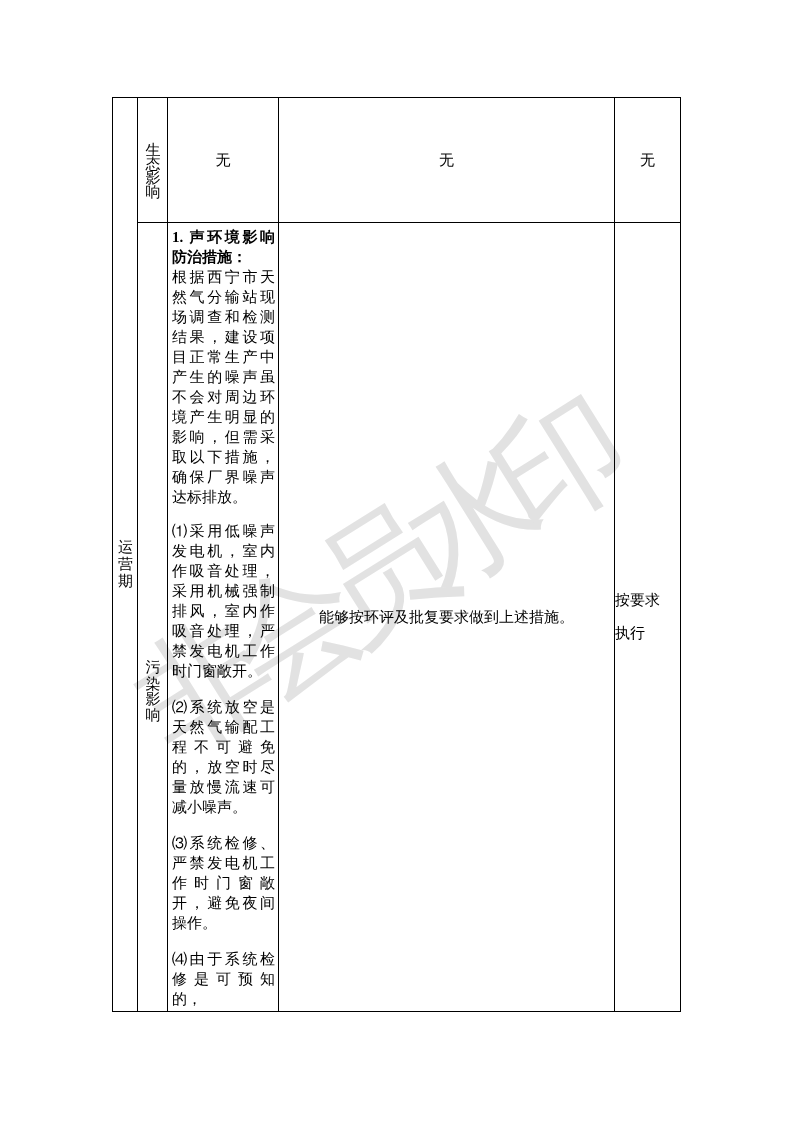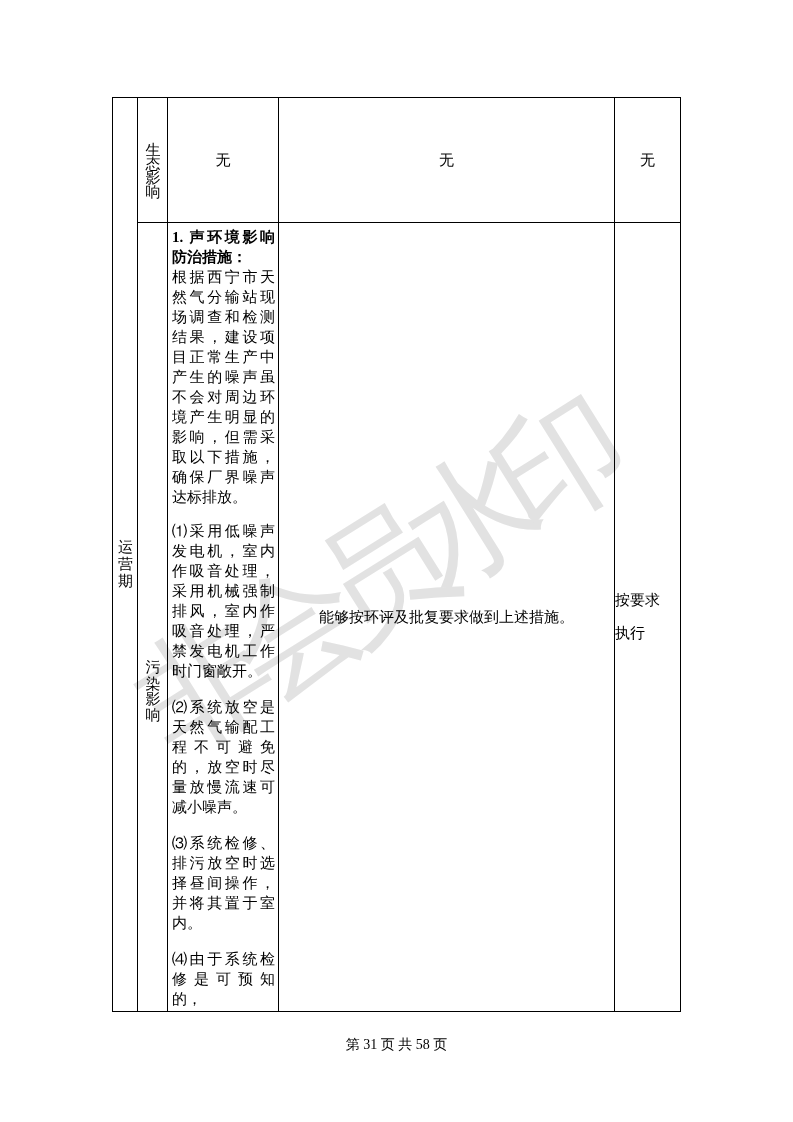--- a/index.html
+++ b/index.html
@@ -127,30 +127,29 @@
     <tr style="height:788px">
       <td class="pol-label">
         <span class="vlabel">污染影响</span>
       </td>
       <td class="measures">
         <div class="measures-inner">
           <p class="title">1. 声环境影响防治措施：</p>
           <p class="intro">根据西宁市天然气分输站现场调查和检测结果，建设项目正常生产中产生的噪声虽不会对周边环境产生明显的影响，但需采取以下措施，确保厂界噪声达标排放。</p>
           <p>⑴采用低噪声发电机，室内作吸音处理，采用机械强制排风，室内作吸音处理，严禁发电机工作时门窗敞开。</p>
           <p>⑵系统放空是天然气输配工程不可避免的，放空时尽量放慢流速可减小噪声。</p>
-          <p>⑶系统检修、排污放空时选择昼间操作，并将其置于室内。</p>
+          <p>⑶系统检修、严禁发电机工作时门窗敞开，避免夜间操作。</p>
           <p>⑷由于系统检修是可预知的，</p>
         </div>
       </td>
       <td class="impl">
         <span>能够按环评及批复要求做到上述措施。</span>
       </td>
       <td class="concl">
         <div class="c-line">按要求</div>
         <div class="c-line">执行</div>
       </td>
     </tr>
   </tbody>
     </table>
 
-  <div class="footer">第 31 页 共 58 页</div>
 
 </div>
 
 </body></html>

